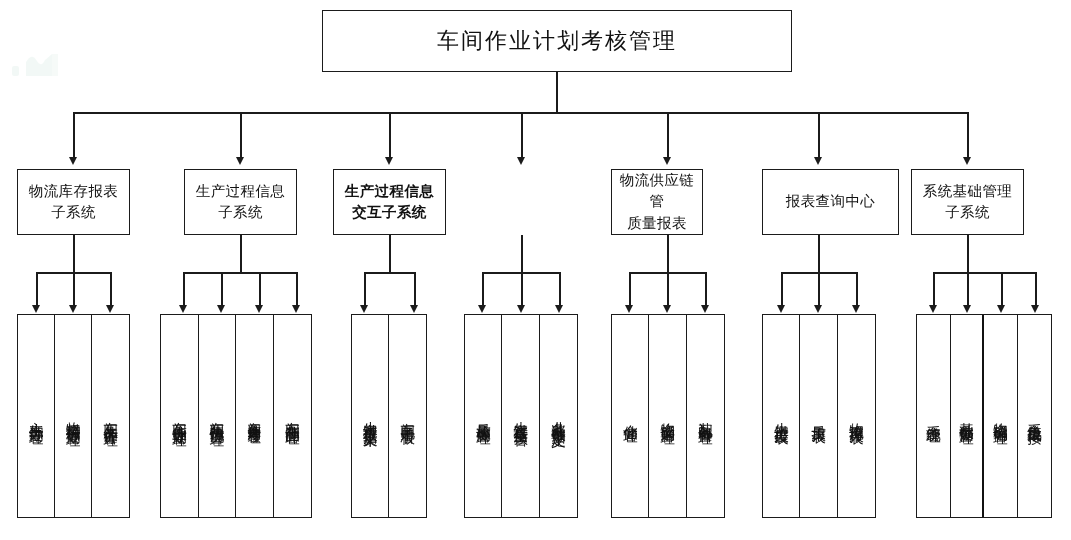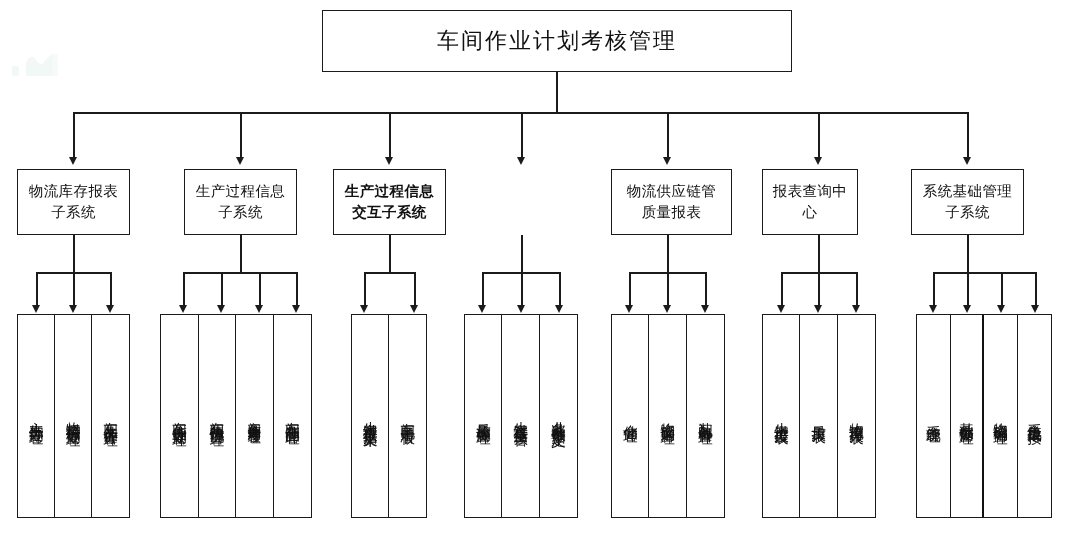--- a/index.html
+++ b/index.html
@@ -156,27 +156,27 @@
       <span>生产过程信息</span><br>
       <span>子系统</span>
     </span>
   </div>
   <div class="box l2" style="left:333px; top:169px; width:113px;font-weight:bold;">
     <span>
       <span>生产过程信息</span><br>
       <span>交互子系统</span>
     </span>
   </div>
-  <div class="box l2" style="left:611px; top:169px; width:121px;">
+  <div class="box l2" style="left:611px; top:169px; width:92px;">
     <span>
       <span>物流供应链管</span><br>
       <span>质量报表</span>
     </span>
   </div>
-  <div class="box l2" style="left:762px; top:169px; width:96px;">
+  <div class="box l2" style="left:762px; top:169px; width:137px;">
     <span>报表查询中心</span>
   </div>
   <div class="box l2" style="left:911px; top:169px; width:113px;">
     <span>
       <span>系统基础管理</span><br>
       <span>子系统</span>
     </span>
   </div>
 
   <div class="vline" style="left:73px; top:235px; height:38px;"></div>

